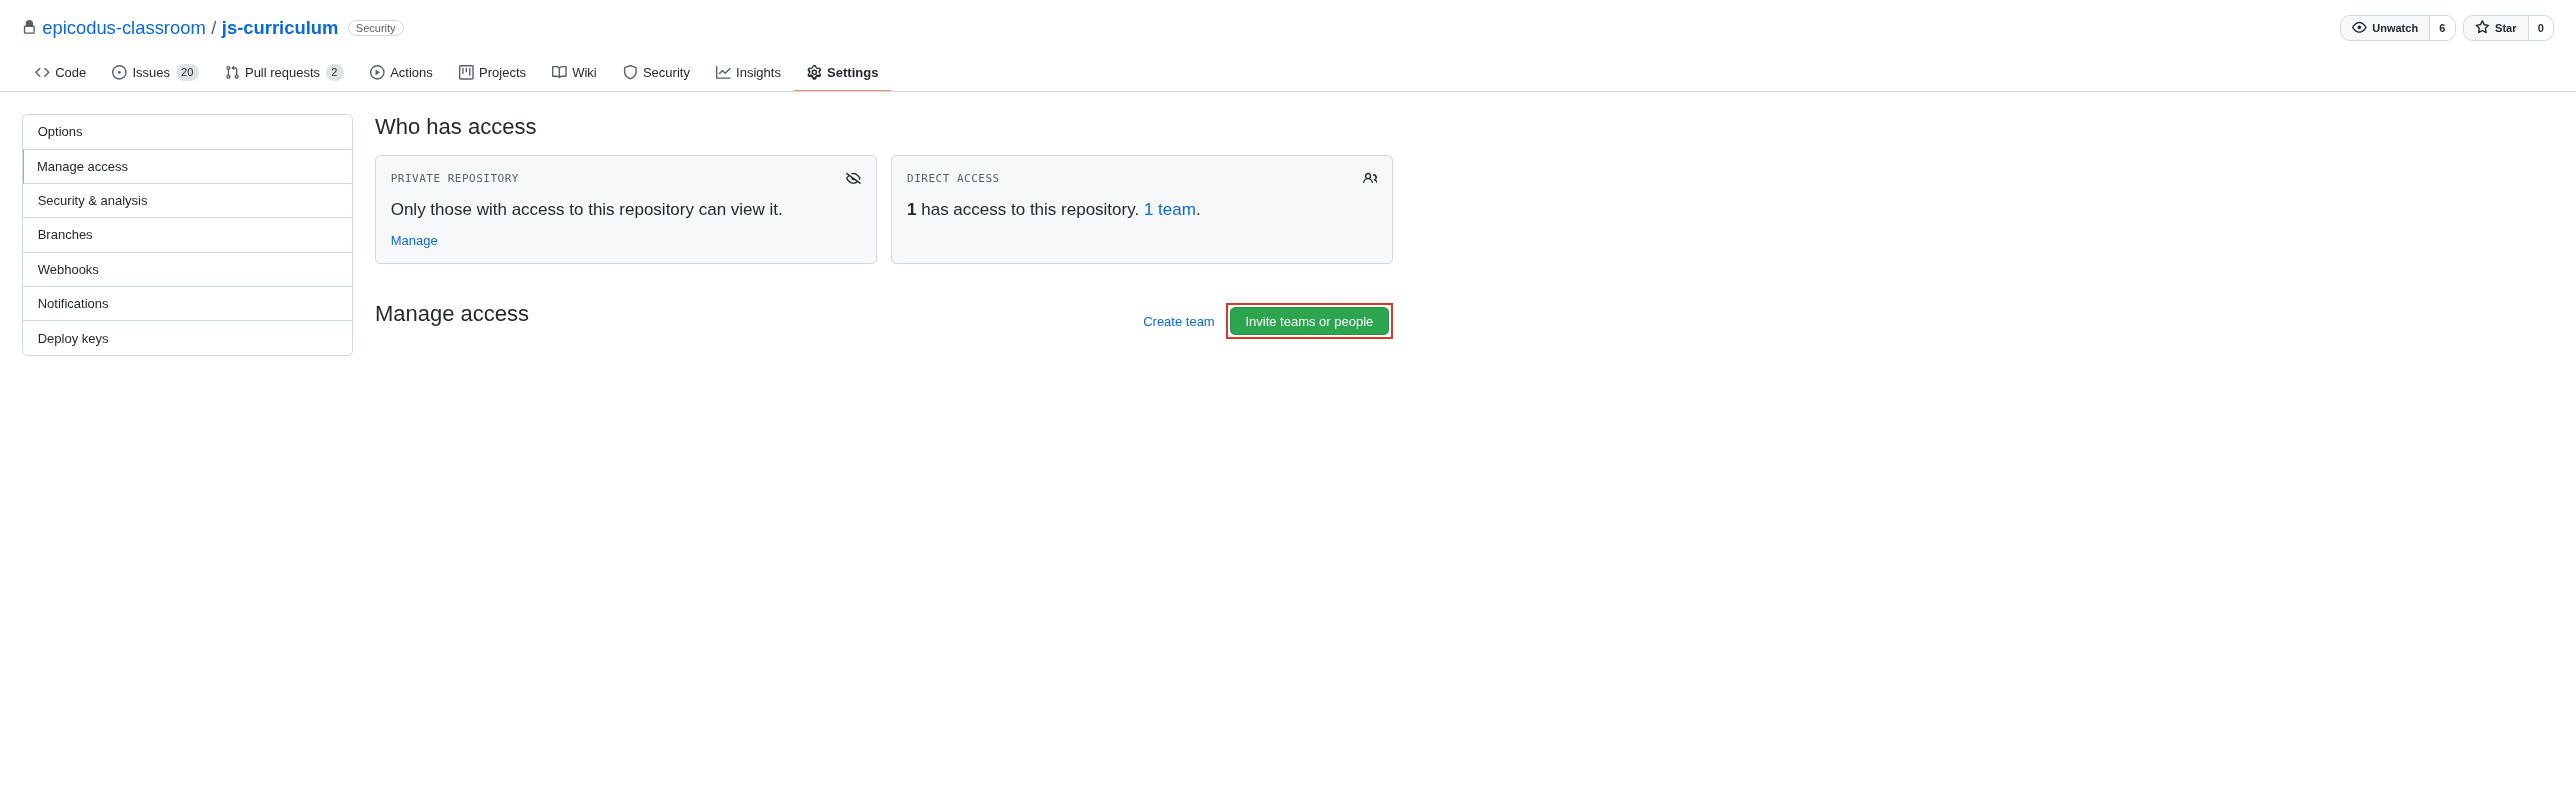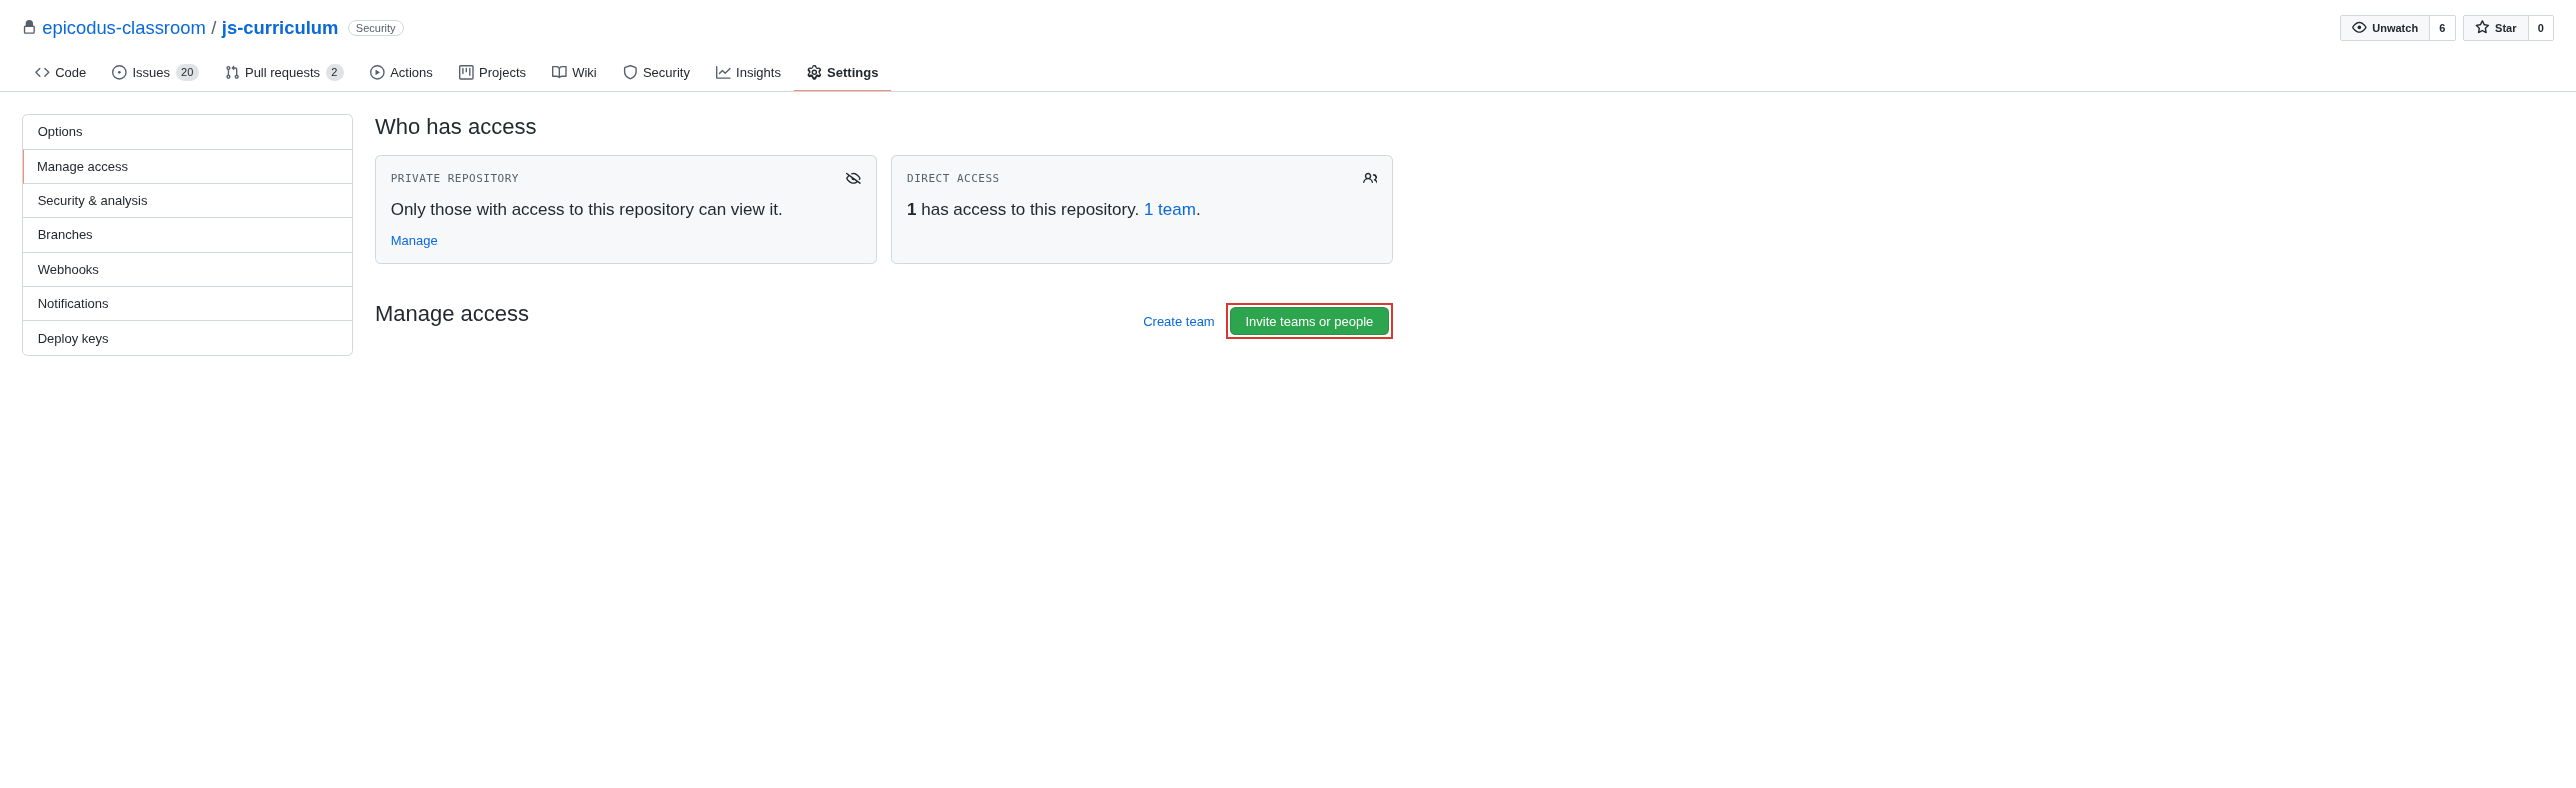--- a/index.html
+++ b/index.html
@@ -31,21 +31,21 @@
       border-radius: 2em;
       padding: 0.9px 7.3px;
       color: #57606a;
       margin-left: 3.7px;
       font-weight: 500;
     }
     .header-actions { display: flex; gap: 7.3px; }
     .btn-group {
       display: flex;
       border: 0.9px solid #d0d7de;
-      border-radius: 2px;
+      border-radius: 10px;
       overflow: hidden;
       background: #f6f8fa;
     }
     .btn-group .btn-part {
       padding: 4.6px 11px;
       display: flex;
       align-items: center;
       gap: 5.5px;
       font-size: 11px;
       font-weight: 600;

